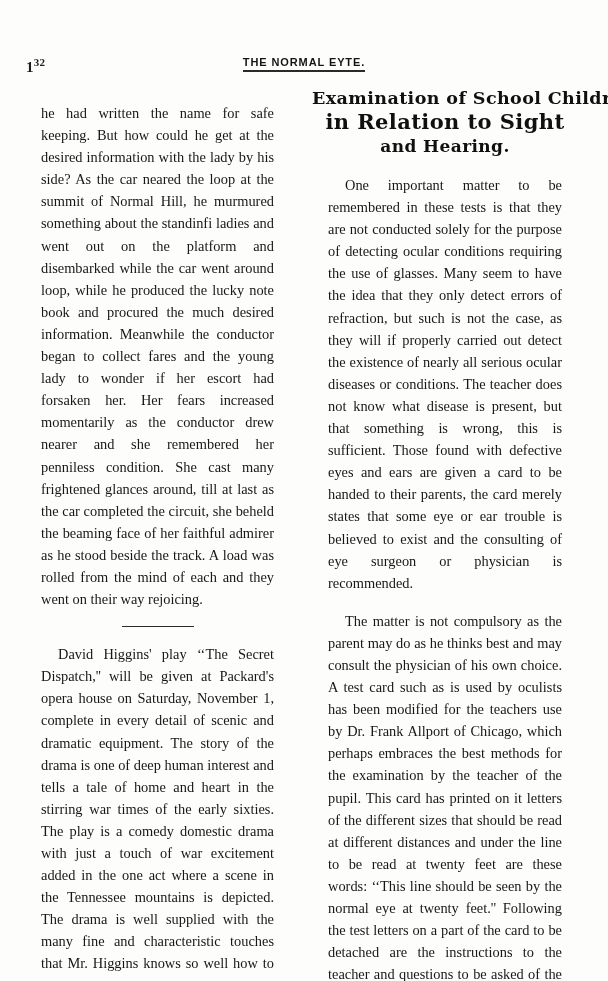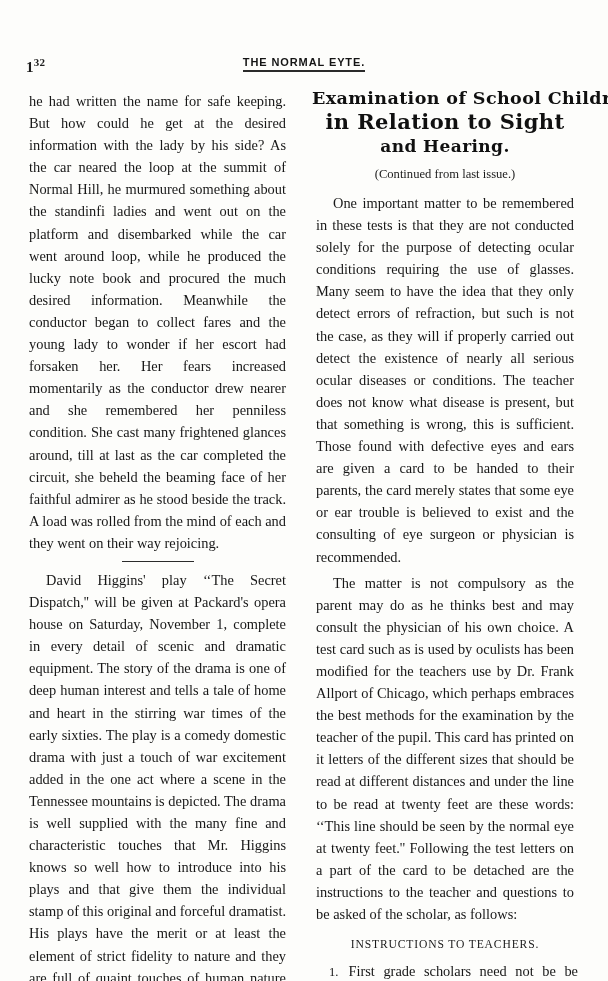--- a/index.html
+++ b/index.html
@@ -73,21 +73,21 @@
   #col-left {
     left: 25px;
     width: 265px;
   }
   #col-right {
     left: 312px;
     width: 266px;
   }
 
   p.body-par {
-    margin: 4px;
+    margin: 16px;
     text-indent: 17px;
     text-align: justify;
   }
   p.body-par.no-indent {
     text-indent: 0;
   }
 
   
   .divider {
     width: 72px;
@@ -176,21 +176,20 @@
   </div>
 
   <div class="column" id="col-right">
 
     <div id="dept-heading">
       <span class="hl hl-1">Examination of School Children</span>
       <span class="hl hl-2">in Relation to Sight</span>
       <span class="hl hl-3">and Hearing.</span>
     </div>
 
-    <div id="continued-note">(Continued from last issue.)</div>
 
     <p class="body-par">One important matter to be remembered in these tests is that they are not conducted solely for the purpose of detecting ocular conditions requiring the use of glasses. Many seem to have the idea that they only detect errors of refraction, but such is not the case, as they will if properly carried out detect the existence of nearly all serious ocular diseases or conditions. The teacher does not know what disease is present, but that something is wrong, this is sufficient. Those found with defective eyes and ears are given a card to be handed to their parents, the card merely states that some eye or ear trouble is believed to exist and the consulting of eye surgeon or physician is recommended.</p>
 
     <p class="body-par">The matter is not compulsory as the parent may do as he thinks best and may consult the physician of his own choice. A test card such as is used by oculists has been modified for the teachers use by Dr. Frank Allport of Chicago, which perhaps embraces the best methods for the examination by the teacher of the pupil. This card has printed on it letters of the different sizes that should be read at different distances and under the line to be read at twenty feet are these words: ‘‘This line should be seen by the normal eye at twenty feet.'' Following the test letters on a part of the card to be detached are the instructions to the teacher and questions to be asked of the scholar, as follows:</p>
 
     <div id="instructions-heading">INSTRUCTIONS TO TEACHERS.</div>
 
     <ol class="num-list" id="instructions-list">
       <li><span class="num">1.</span><span>First grade scholars need not be be examined.</span></li>
       <li><span class="num">2.</span></li>

